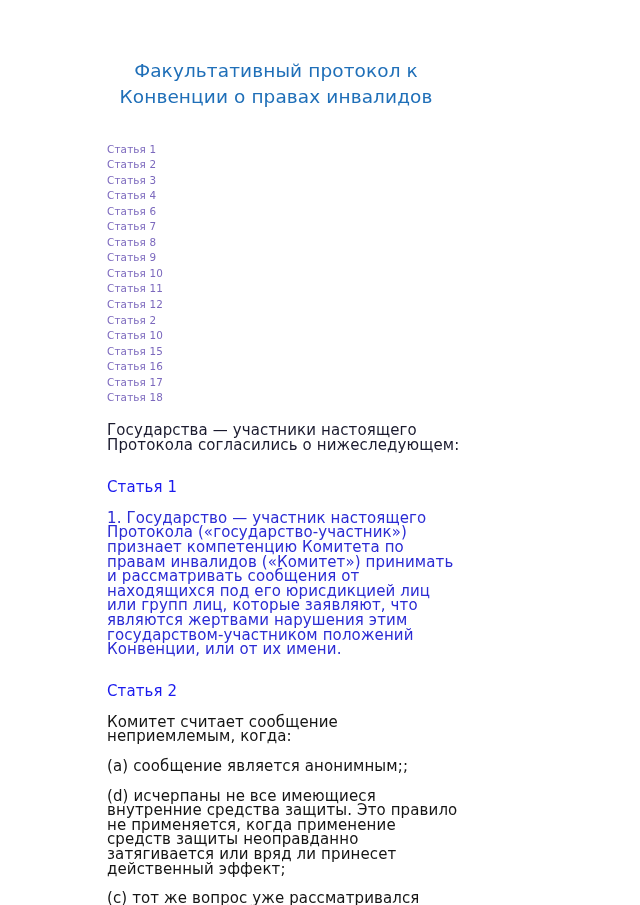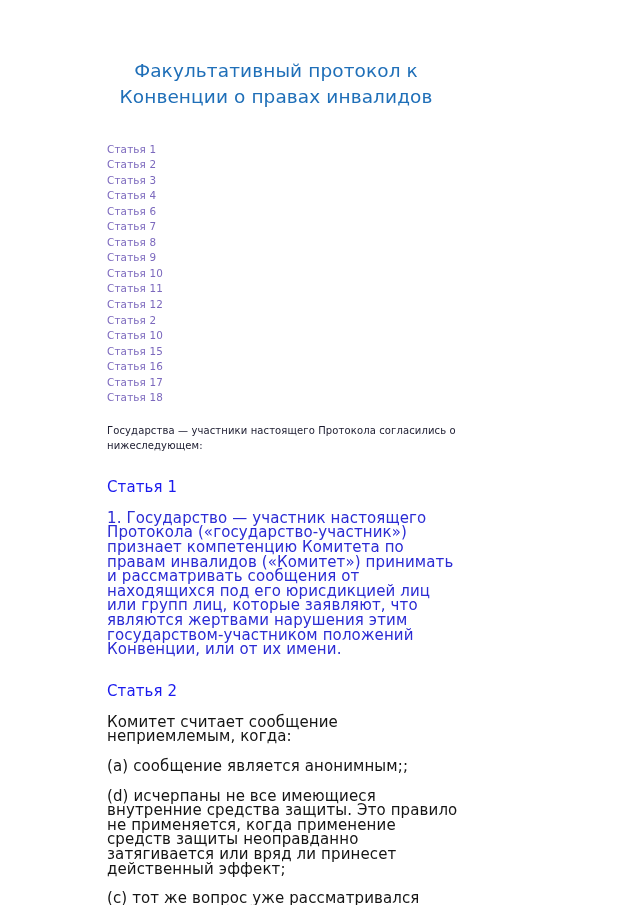--- a/index.html
+++ b/index.html
@@ -57,21 +57,21 @@
   .toc-link {
     color: #7b68bd;
     text-decoration: none;
     font-size: 10.4px;
     letter-spacing: 0.15px;
   }
 
   
   .intro {
     margin: 18px 0 0 0;
-    font-size: 10px;
+    font-size: 15px;
     line-height: 15px;
     color: #1a1a2e;
     letter-spacing: 0.12px;
   }
 
   .section-heading {
     margin: 25px 0 0 0;
     font-size: 15px;
     font-weight: normal;
     line-height: 1.2;

